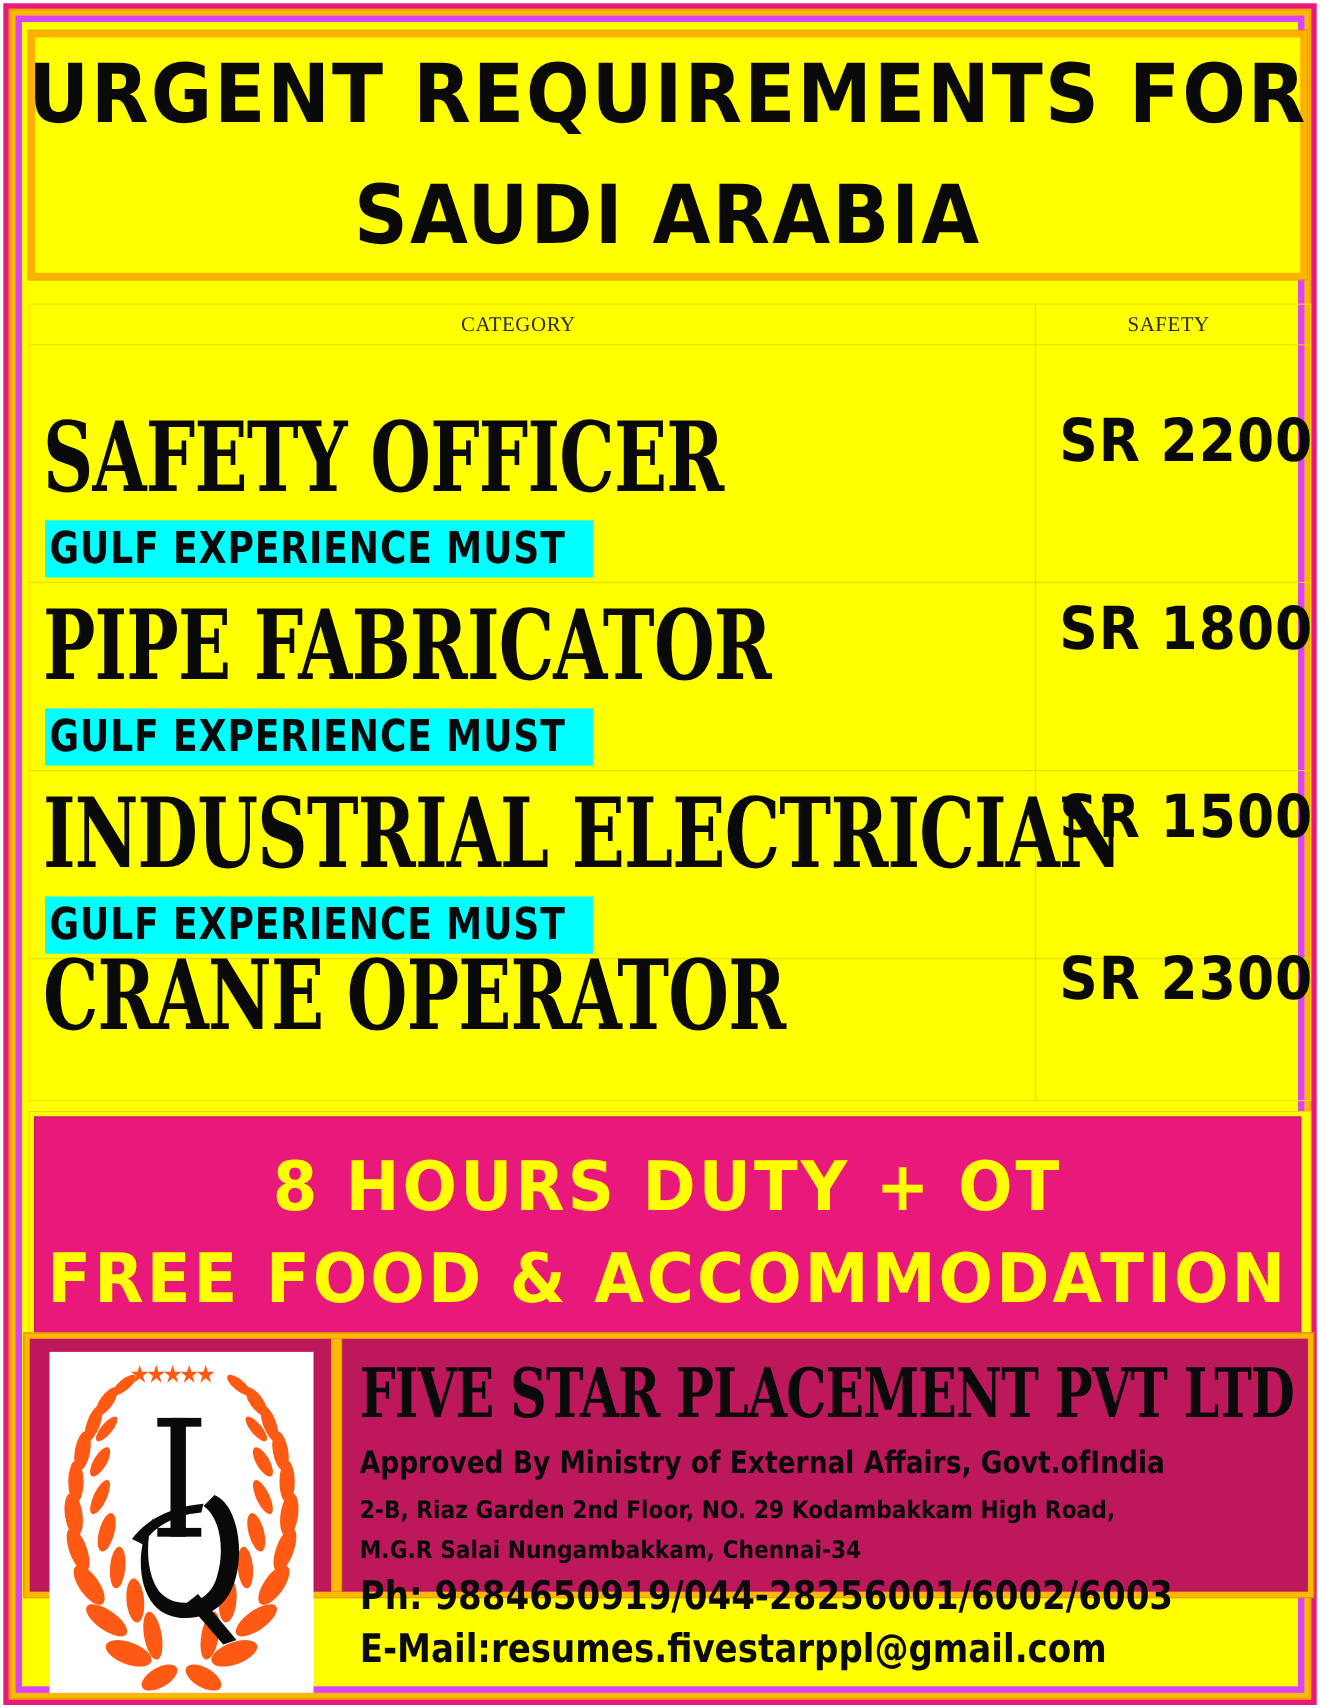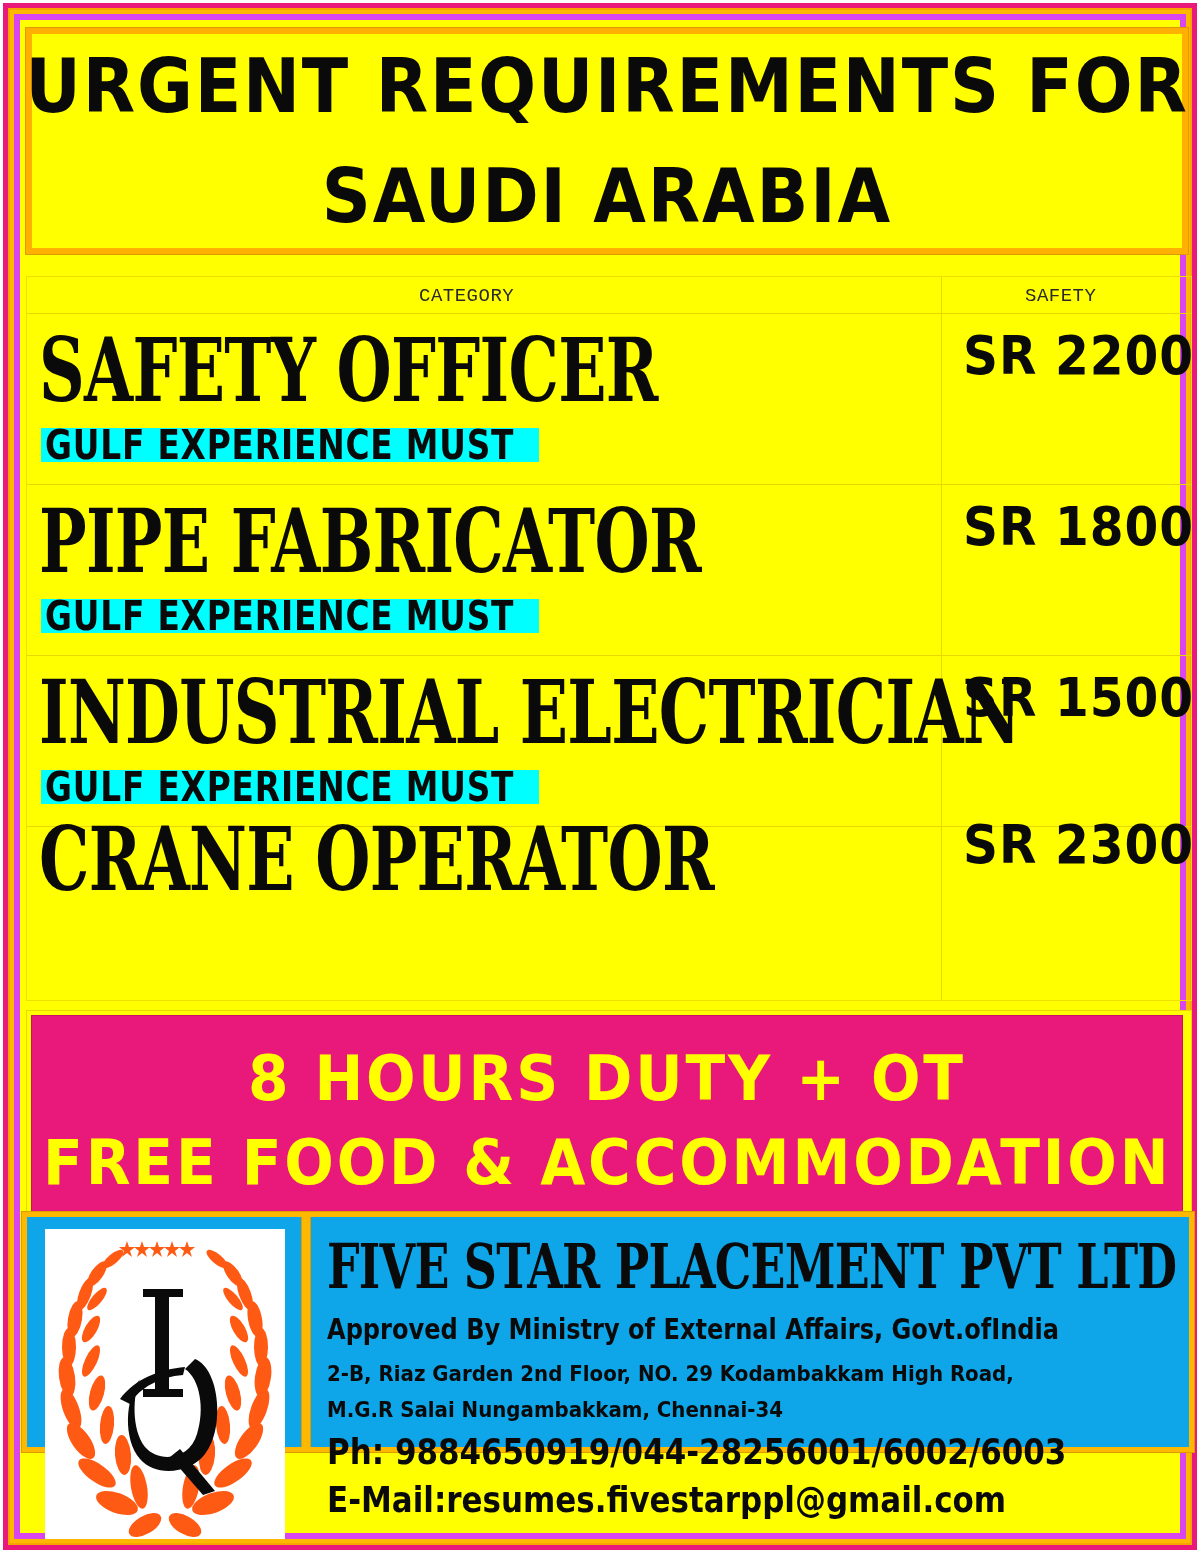--- a/index.html
+++ b/index.html
@@ -51,40 +51,41 @@
   }
   .col-divider {
     position: absolute; left: 914px; top: 0; width: 1px; height: 100%; background: #e8d800;
   }
   .thead {
     position: absolute; left: 0; top: 0; width: 100%; height: 36px;
     border-bottom: 1px solid #e8d800;
   }
   .th {
     position: absolute; top: 8px;
-    font-family: Liberation Mono, monospace;
+    font-family: Liberation Serif, serif;
     font-size: 19px; color: #2a2a2a; letter-spacing: 0.5px;
   }
   .th-cat { left: 392px; }
   .th-sal { left: 998px; }
 
   .row {
     position: absolute; left: 0; width: 100%; height: 170px;
     border-bottom: 1px solid #e8d800;
+    margin-top: 45px;
   }
   .job-title {
     position: absolute; left: 12px; top: 6px;
     font-family: "DejaVu Serif", serif;
     font-weight: bold; font-size: 88px; line-height: 100px;
     color: #0a0a0a;
     transform: scaleX(0.72); transform-origin: left center;
     white-space: nowrap; letter-spacing: -1px;
   }
   .req {
-    position: absolute; left: 14px; top: 114px; height: 34px;
+    position: absolute; left: 14px; top: 114px; height: 52px;
     background: #00ffff;
     display: flex; align-items: center;
     padding: 0 4px;
   }
   .req span {
     font-family: "DejaVu Sans", sans-serif; font-weight: bold;
     font-size: 40px; color: #0a0a0a;
     display: inline-block; transform: scaleX(0.82); transform-origin: left center;
     white-space: nowrap; letter-spacing: 1px;
   }
@@ -115,21 +116,21 @@
     letter-spacing: 3px; white-space: nowrap;
     transform: scaleX(0.94);
   }
 
   
   .footer {
     position: absolute; left: 2px; top: 1192px; width: 1172px; height: 240px;
     box-sizing: border-box;
     border: 5px solid #ffb800;
     outline: 1px solid #e09a00;
-    background: #0ea5e9;
+    background: #be185d;
   }
   .logo-box {
     position: absolute; left: 18px; top: 12px; width: 240px; height: 310px;
     background: #ffffff;
   }
   .logo-divider {
     position: absolute; left: 274px; top: 0; width: 8px; height: 100%;
     background: #ffb800;
     border-left: 1px solid #e09a00; border-right: 1px solid #e09a00;
   }

